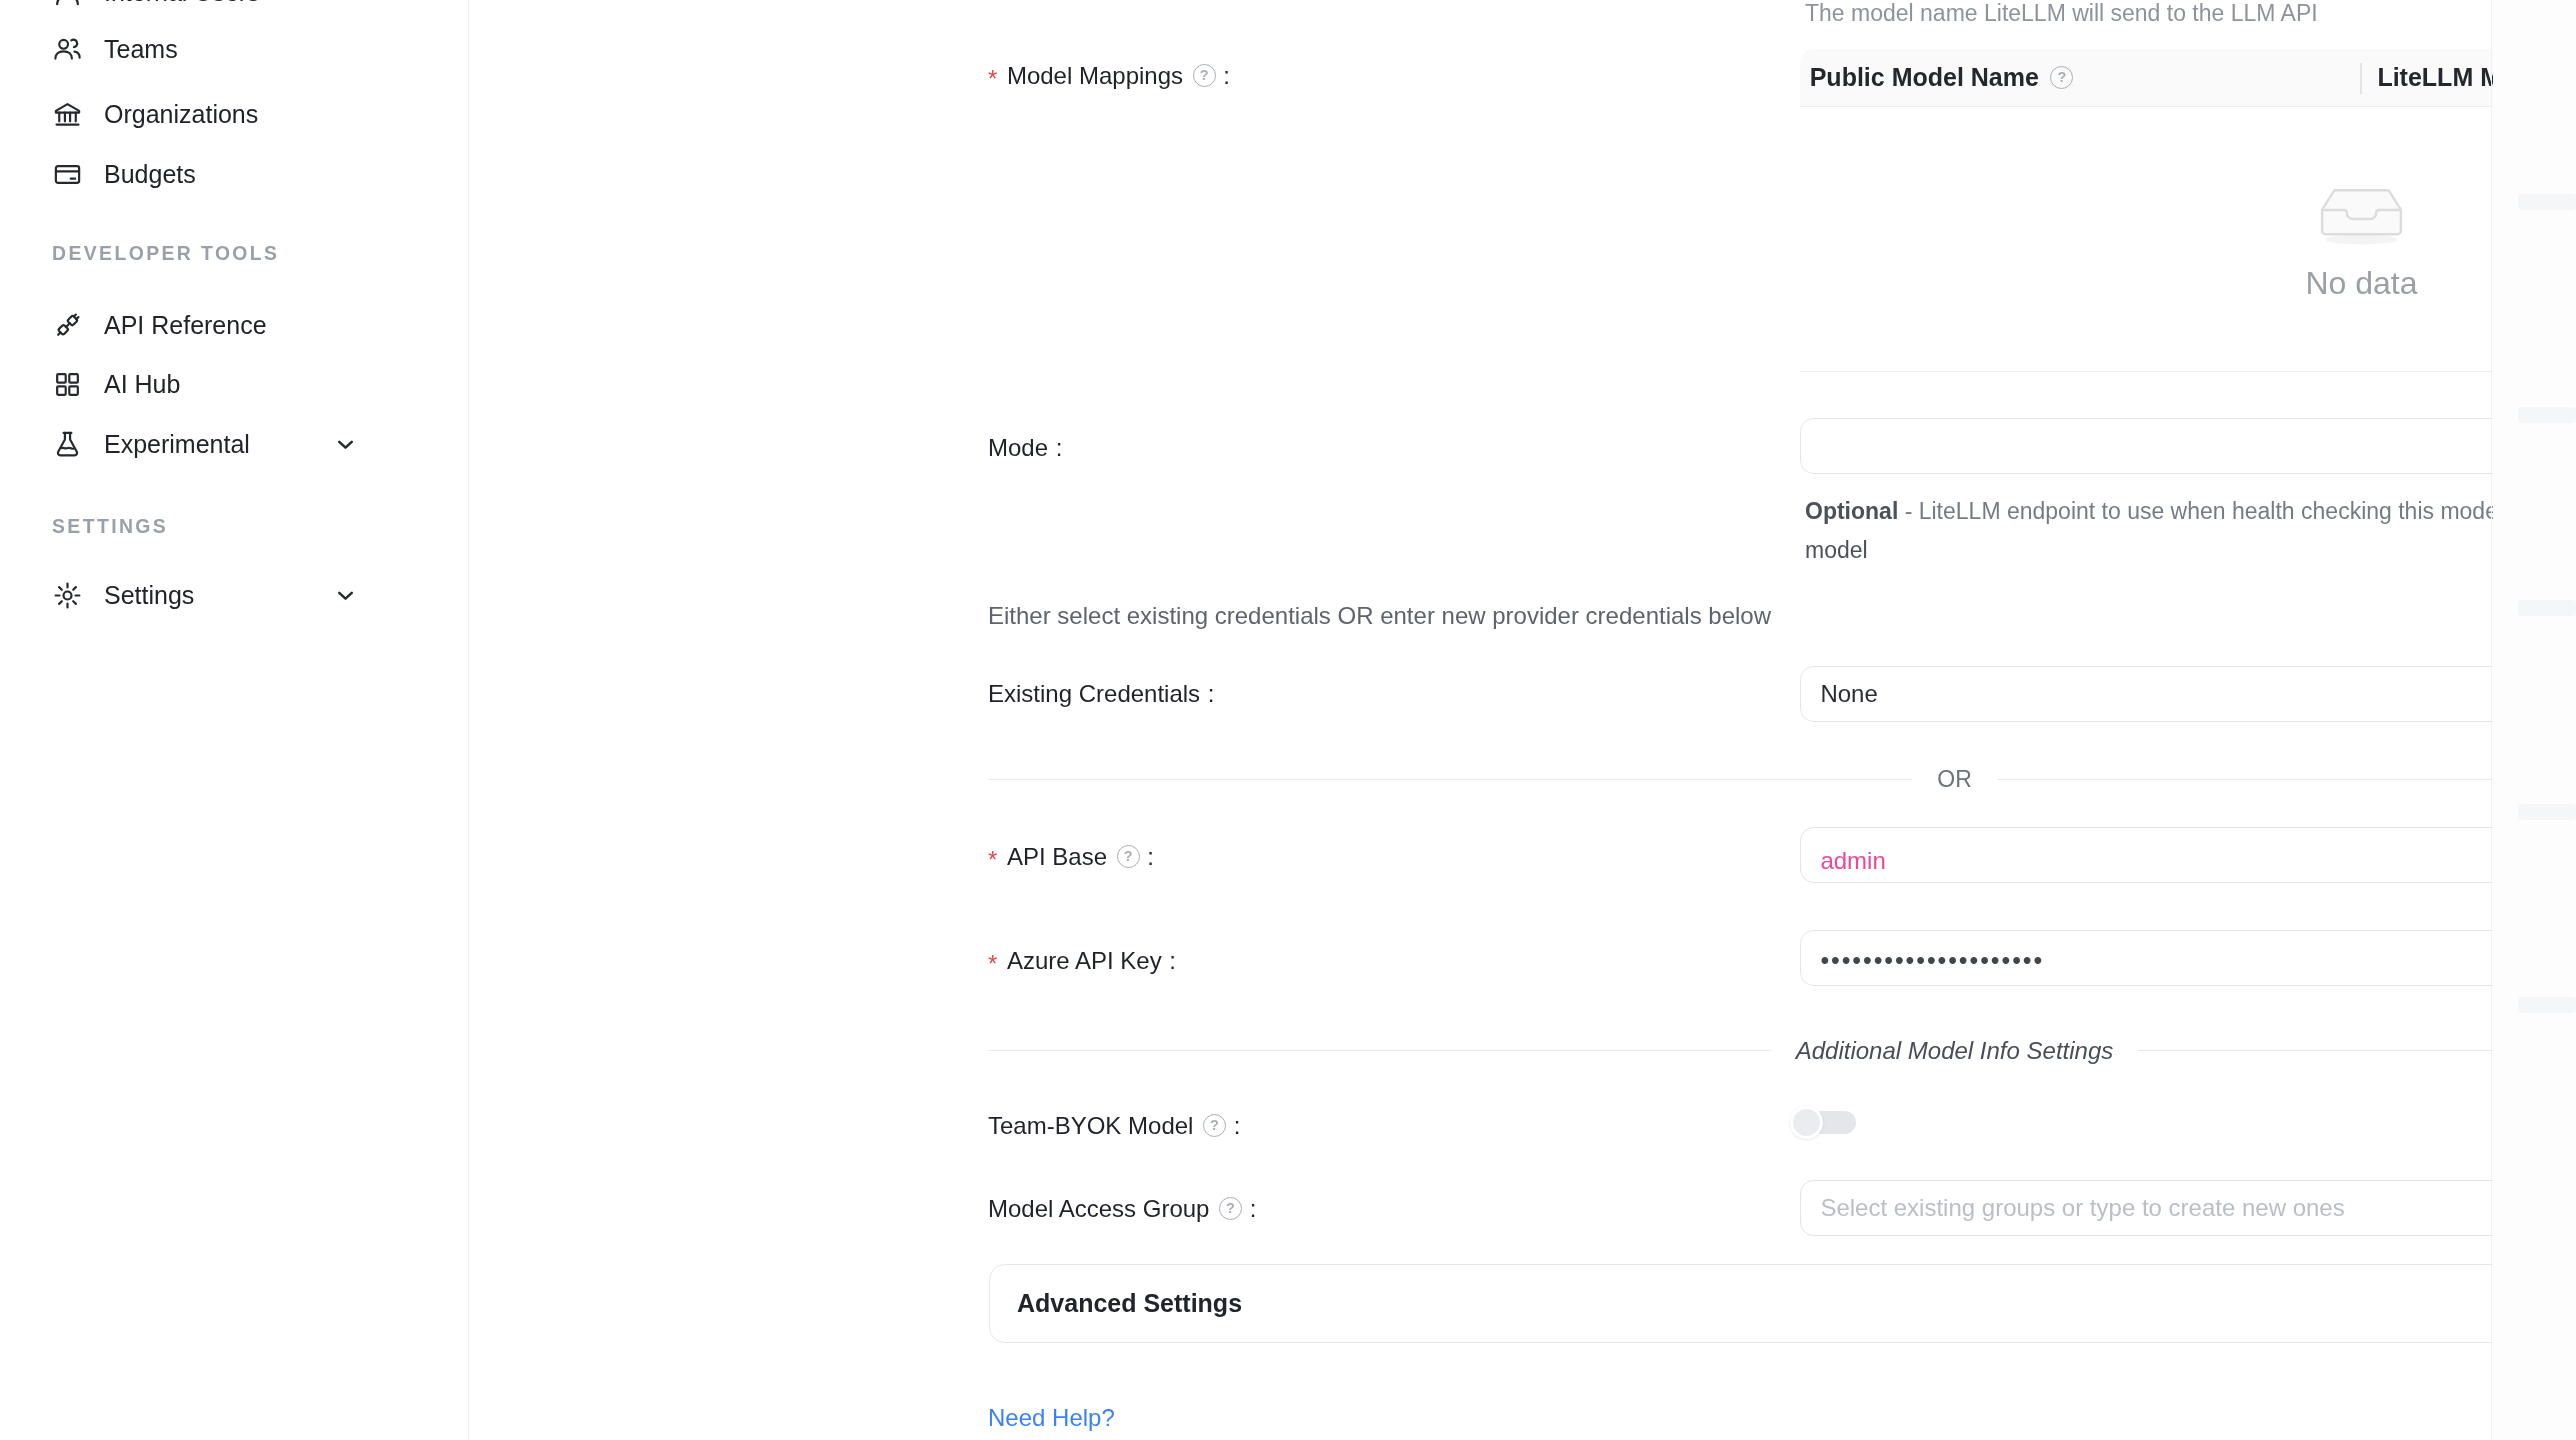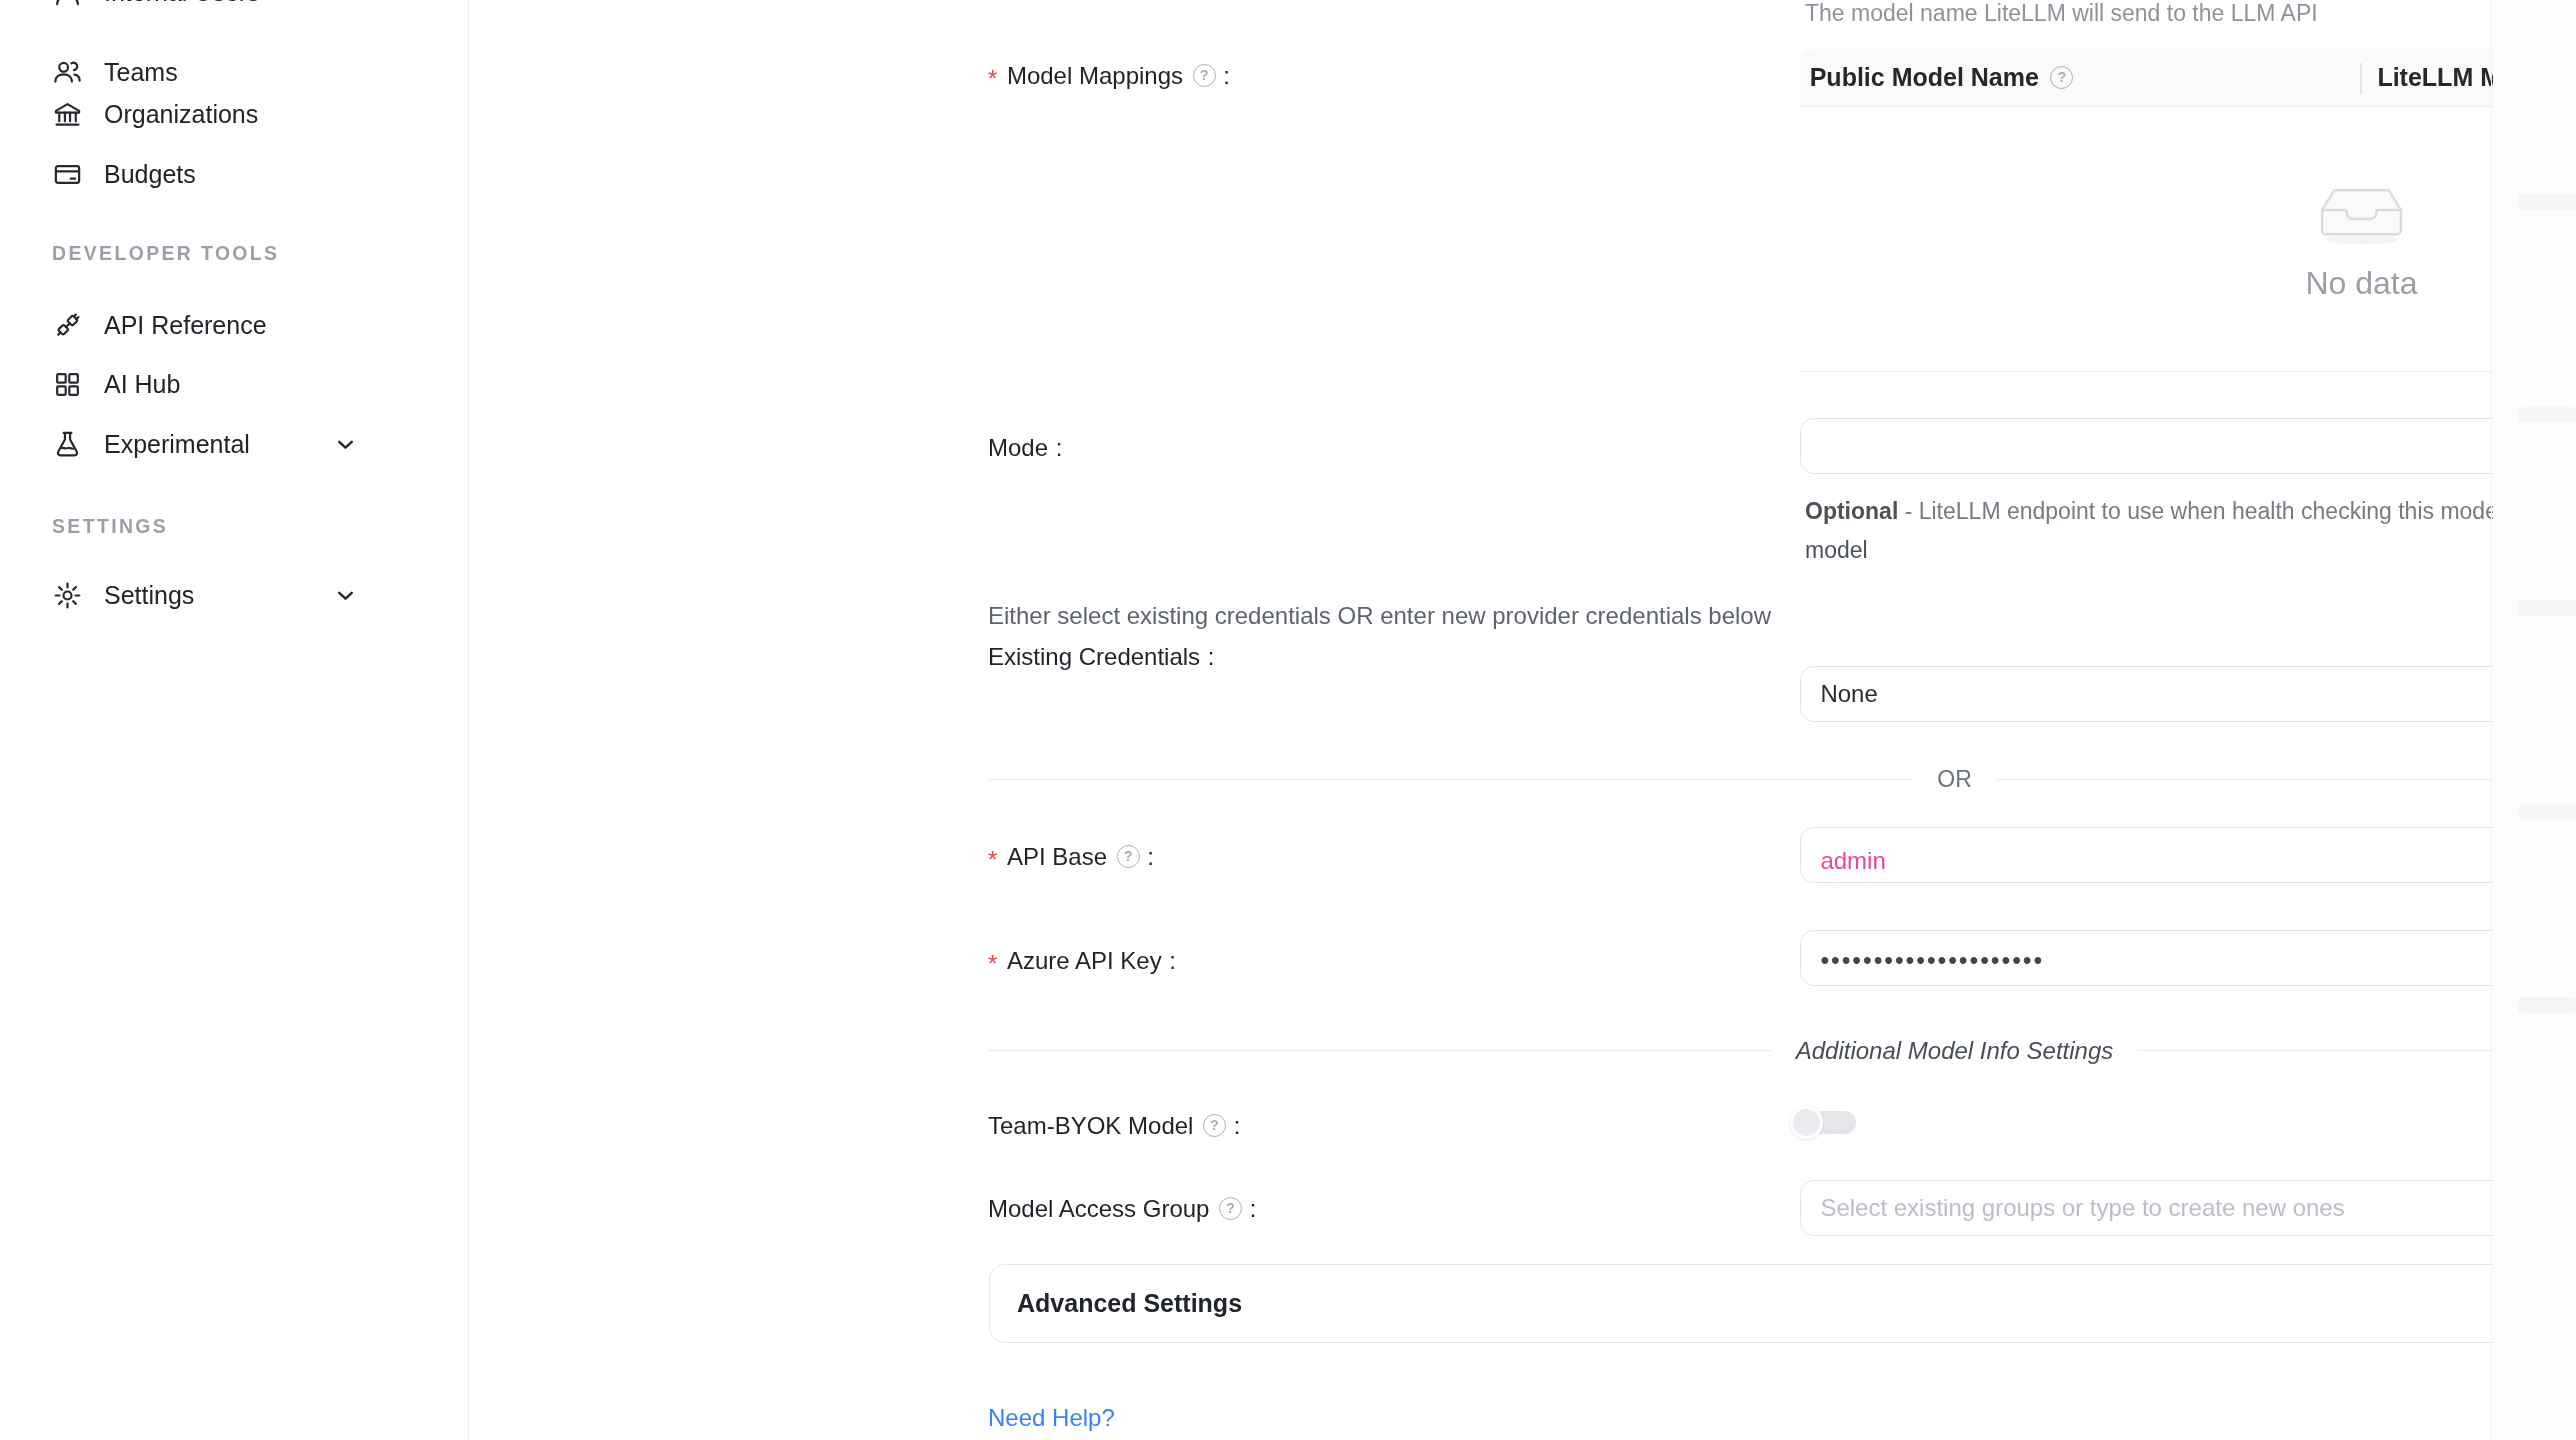--- a/index.html
+++ b/index.html
@@ -99,21 +99,21 @@
     <div class="side-item" style="top:-33px;">
       <span class="icon">
         <svg width="31" height="31" viewBox="0 0 24 24" fill="none" stroke-width="1.7" stroke-linecap="round" stroke-linejoin="round">
           <circle cx="12" cy="7" r="4"></circle>
             <path d="M4 21c0-4.2 3.6-6.6 8-6.6s8 2.4 8 6.6"></path>
         </svg>
       </span>
       <span>Internal Users</span>
     </div>
 
-    <div class="side-item" style="top:47px;">
+    <div class="side-item" style="top:24px;">
       <span class="icon">
         <svg width="31" height="31" viewBox="0 0 24 24" fill="none" stroke-width="1.7" stroke-linecap="round" stroke-linejoin="round">
           <circle cx="9" cy="8" r="3.4"></circle>
             <path d="M2.6 19c0-3.6 2.9-5.6 6.4-5.6s6.4 2 6.4 5.6"></path>
           <path d="M15 4.9a2.9 2.9 0 1 1 2 5.3"></path>
             <path d="M17.4 13.6c2.6.4 4 2.2 4 4.7"></path>
         </svg>
       </span>
       <span>Teams</span>
     </div>
@@ -242,21 +242,21 @@
     <div class="field" style="top:418px;">
       <span></span>
 
     </div>
     <div class="help-text" style="top:492px;">
       <b>Optional</b><span> - LiteLLM endpoint to use when health checking this model </span><span class="link"><b style="font-weight:400">Learn</b><br><b style="font-weight:400">model</b></span>
     </div>
 
     <div class="note-text" style="top:602px;">Either select existing credentials OR enter new provider credentials below</div>
 
-    <div class="row-label" style="top:641px;justify-content:center;">
+    <div class="row-label" style="top:678px;justify-content:center;">
       <span>Existing Credentials</span>
       <span class="colon">:</span>
     </div>
     <div class="field" style="top:666px;">
       <span>None</span>
 
     </div>
 
     <div class="h-divider" style="top:765px;height:29px;">
       <span class="line"></span>

